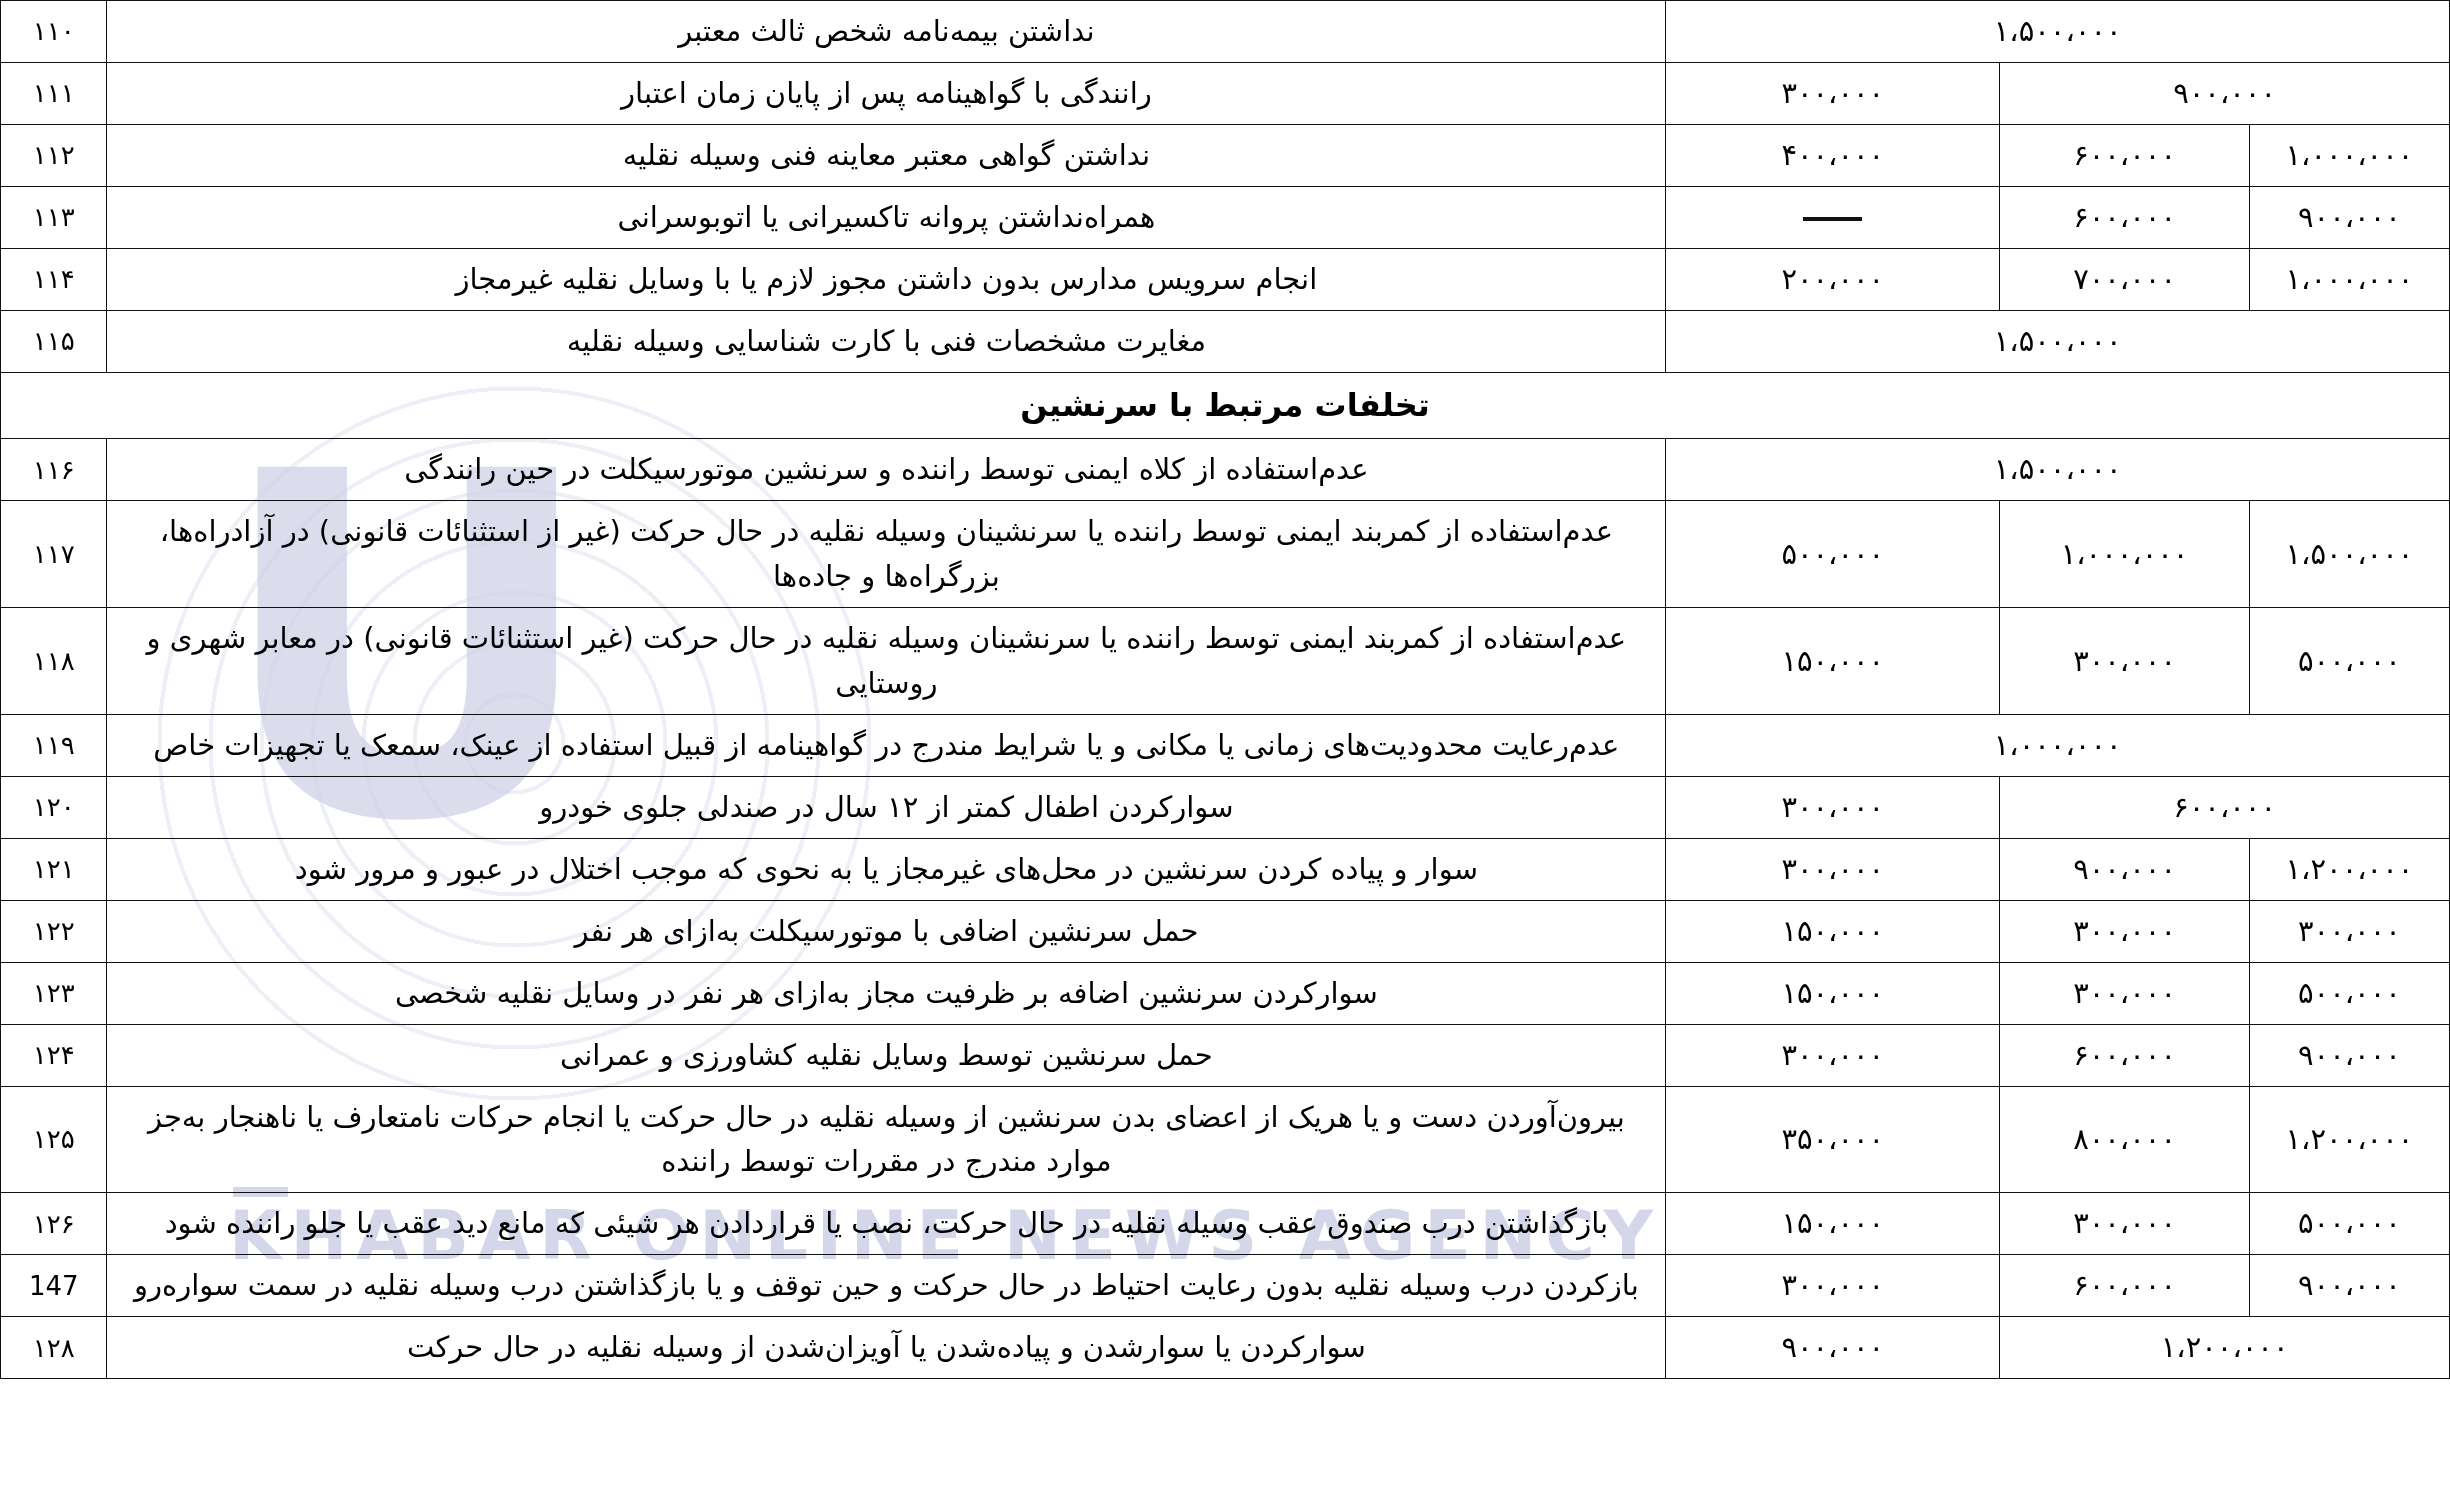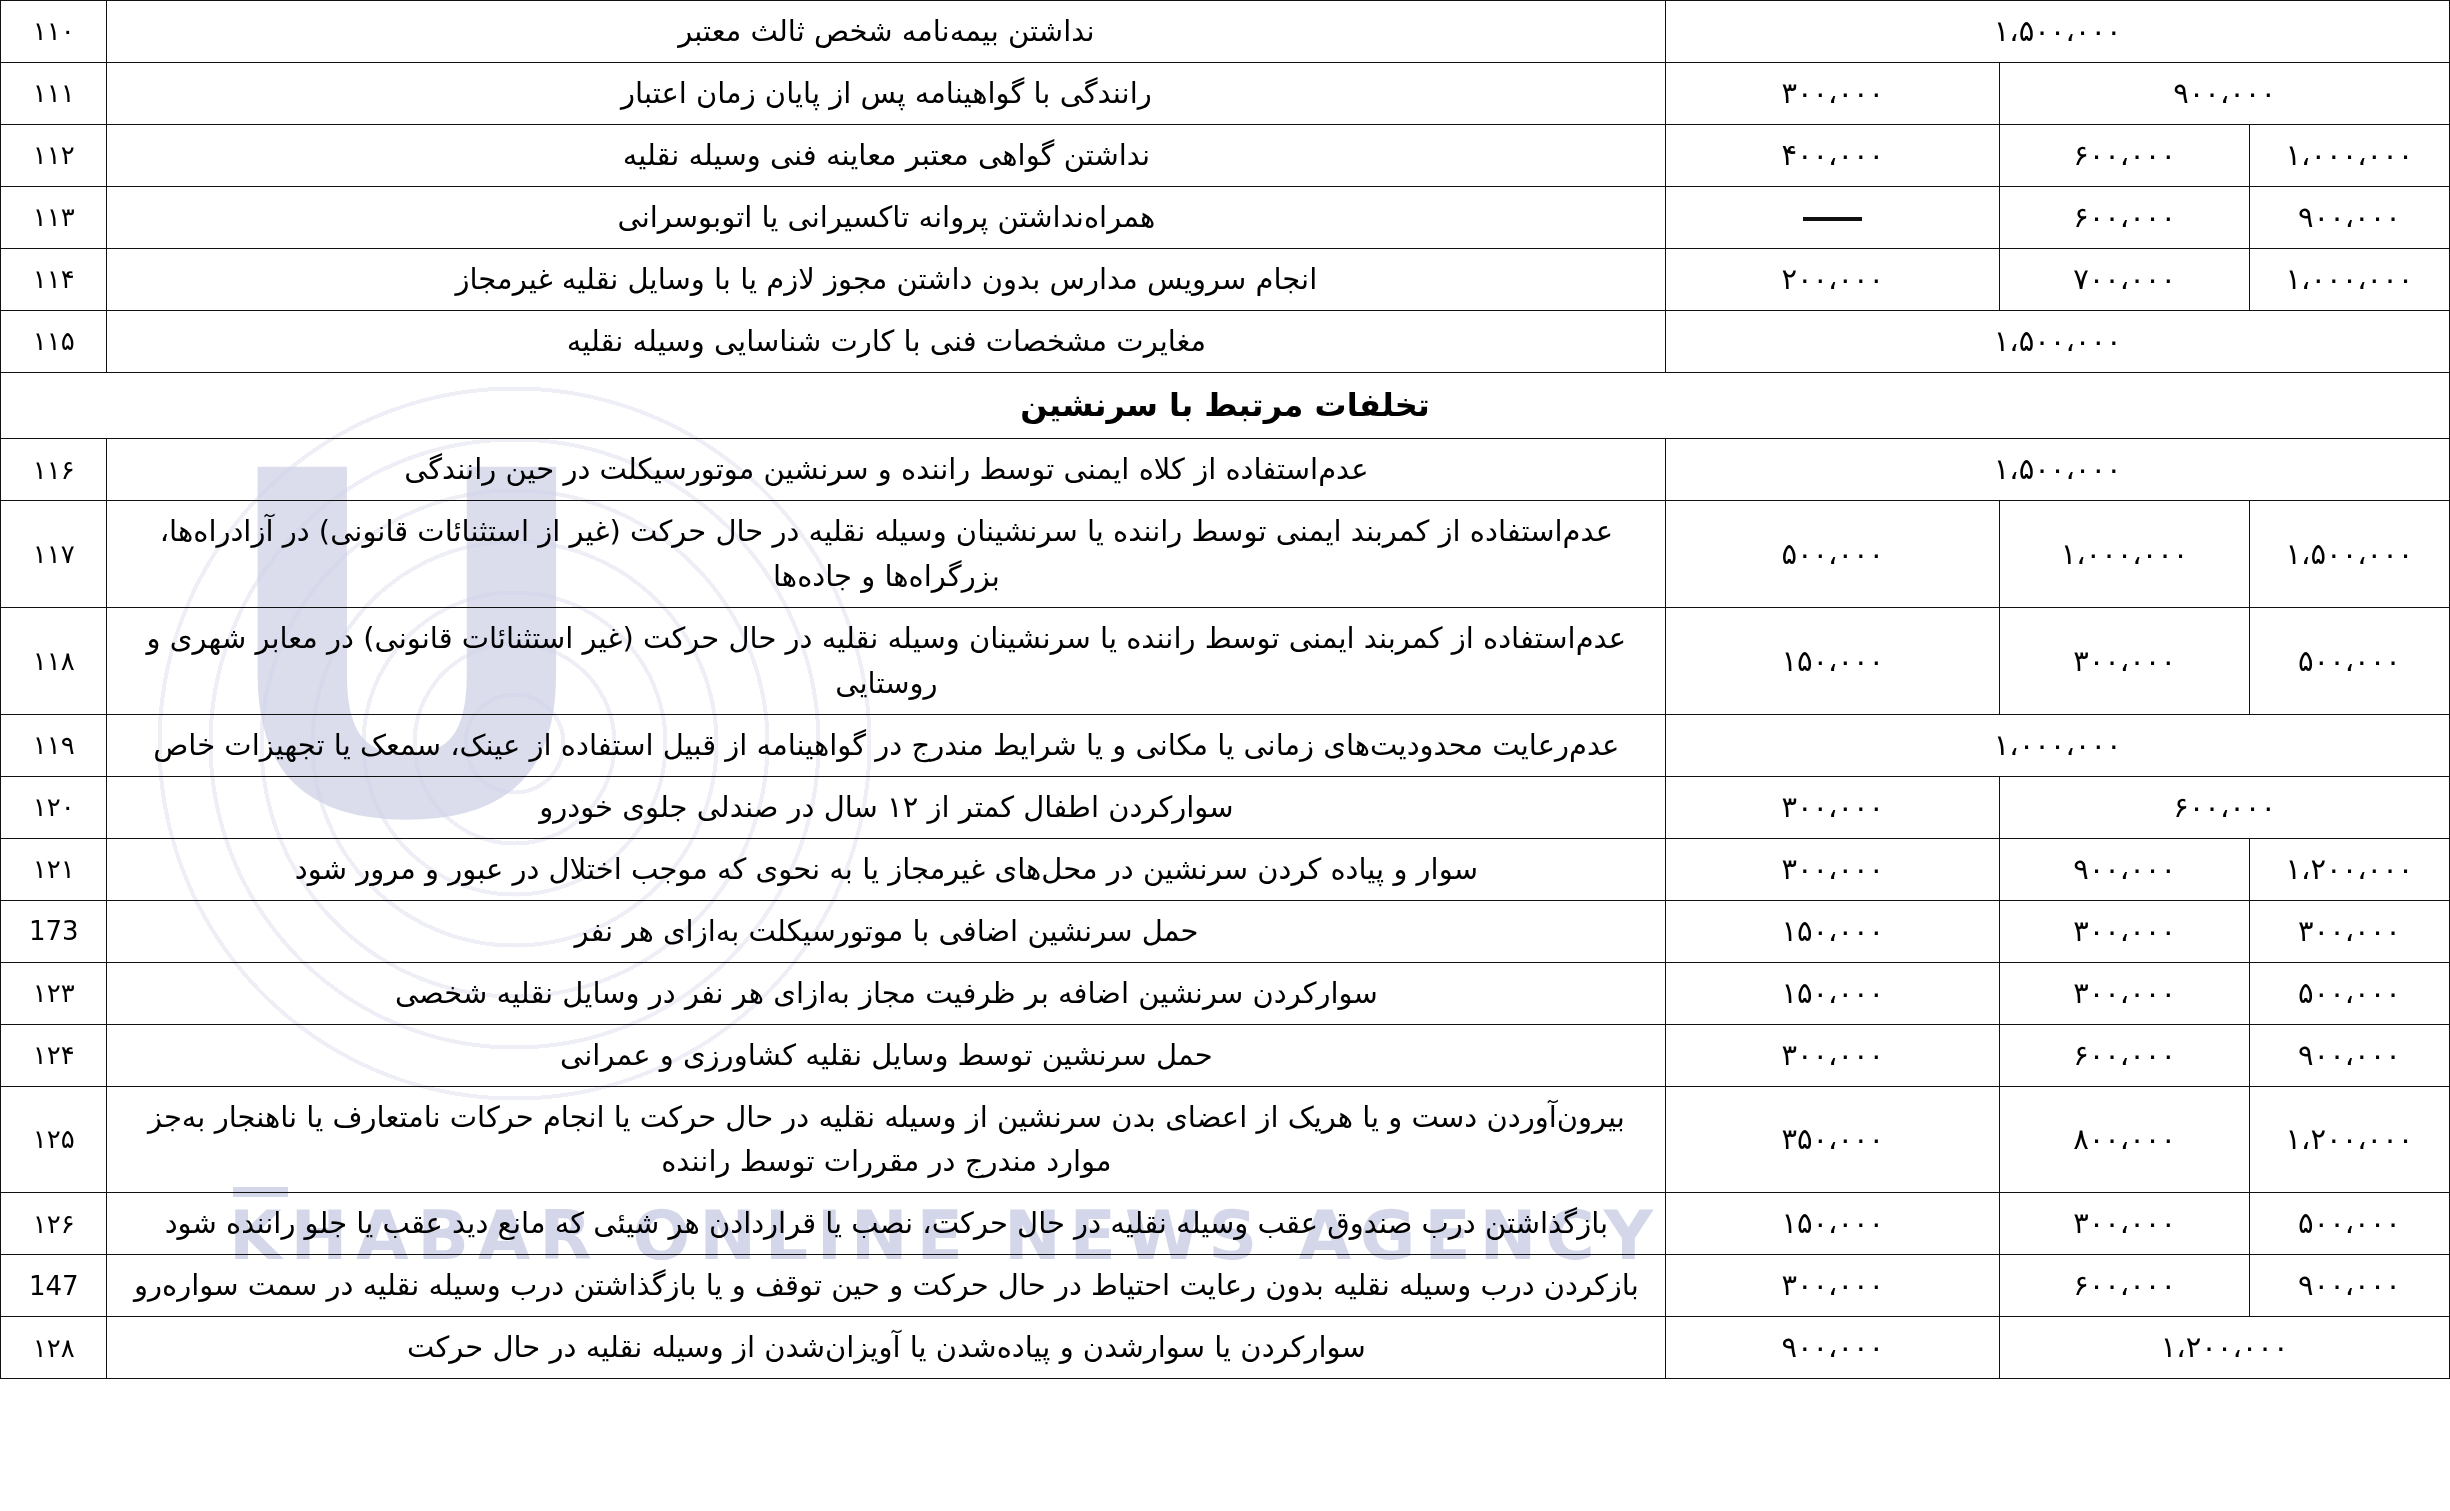--- a/index.html
+++ b/index.html
@@ -197,21 +197,21 @@
           <td class="num">۹۰۰،۰۰۰</td>
           <td class="num">۳۰۰،۰۰۰</td>
           <td class="desc">سوار و پیاده کردن سرنشین در محل‌های غیرمجاز یا به نحوی که موجب اختلال در عبور و مرور شود</td>
           <td class="idx">۱۲۱</td>
         </tr>
         <tr>
           <td class="num">۳۰۰،۰۰۰</td>
           <td class="num">۳۰۰،۰۰۰</td>
           <td class="num">۱۵۰،۰۰۰</td>
           <td class="desc">حمل سرنشین اضافی با موتورسیکلت به‌ازای هر نفر</td>
-          <td class="idx">173</td>
+          <td class="idx">۱۲۲</td>
         </tr>
         <tr>
           <td class="num">۵۰۰،۰۰۰</td>
           <td class="num">۳۰۰،۰۰۰</td>
           <td class="num">۱۵۰،۰۰۰</td>
           <td class="desc">سوارکردن سرنشین اضافه بر ظرفیت مجاز به‌ازای هر نفر در وسایل نقلیه شخصی</td>
           <td class="idx">۱۲۳</td>
         </tr>
         <tr>
           <td class="num">۹۰۰،۰۰۰</td>

